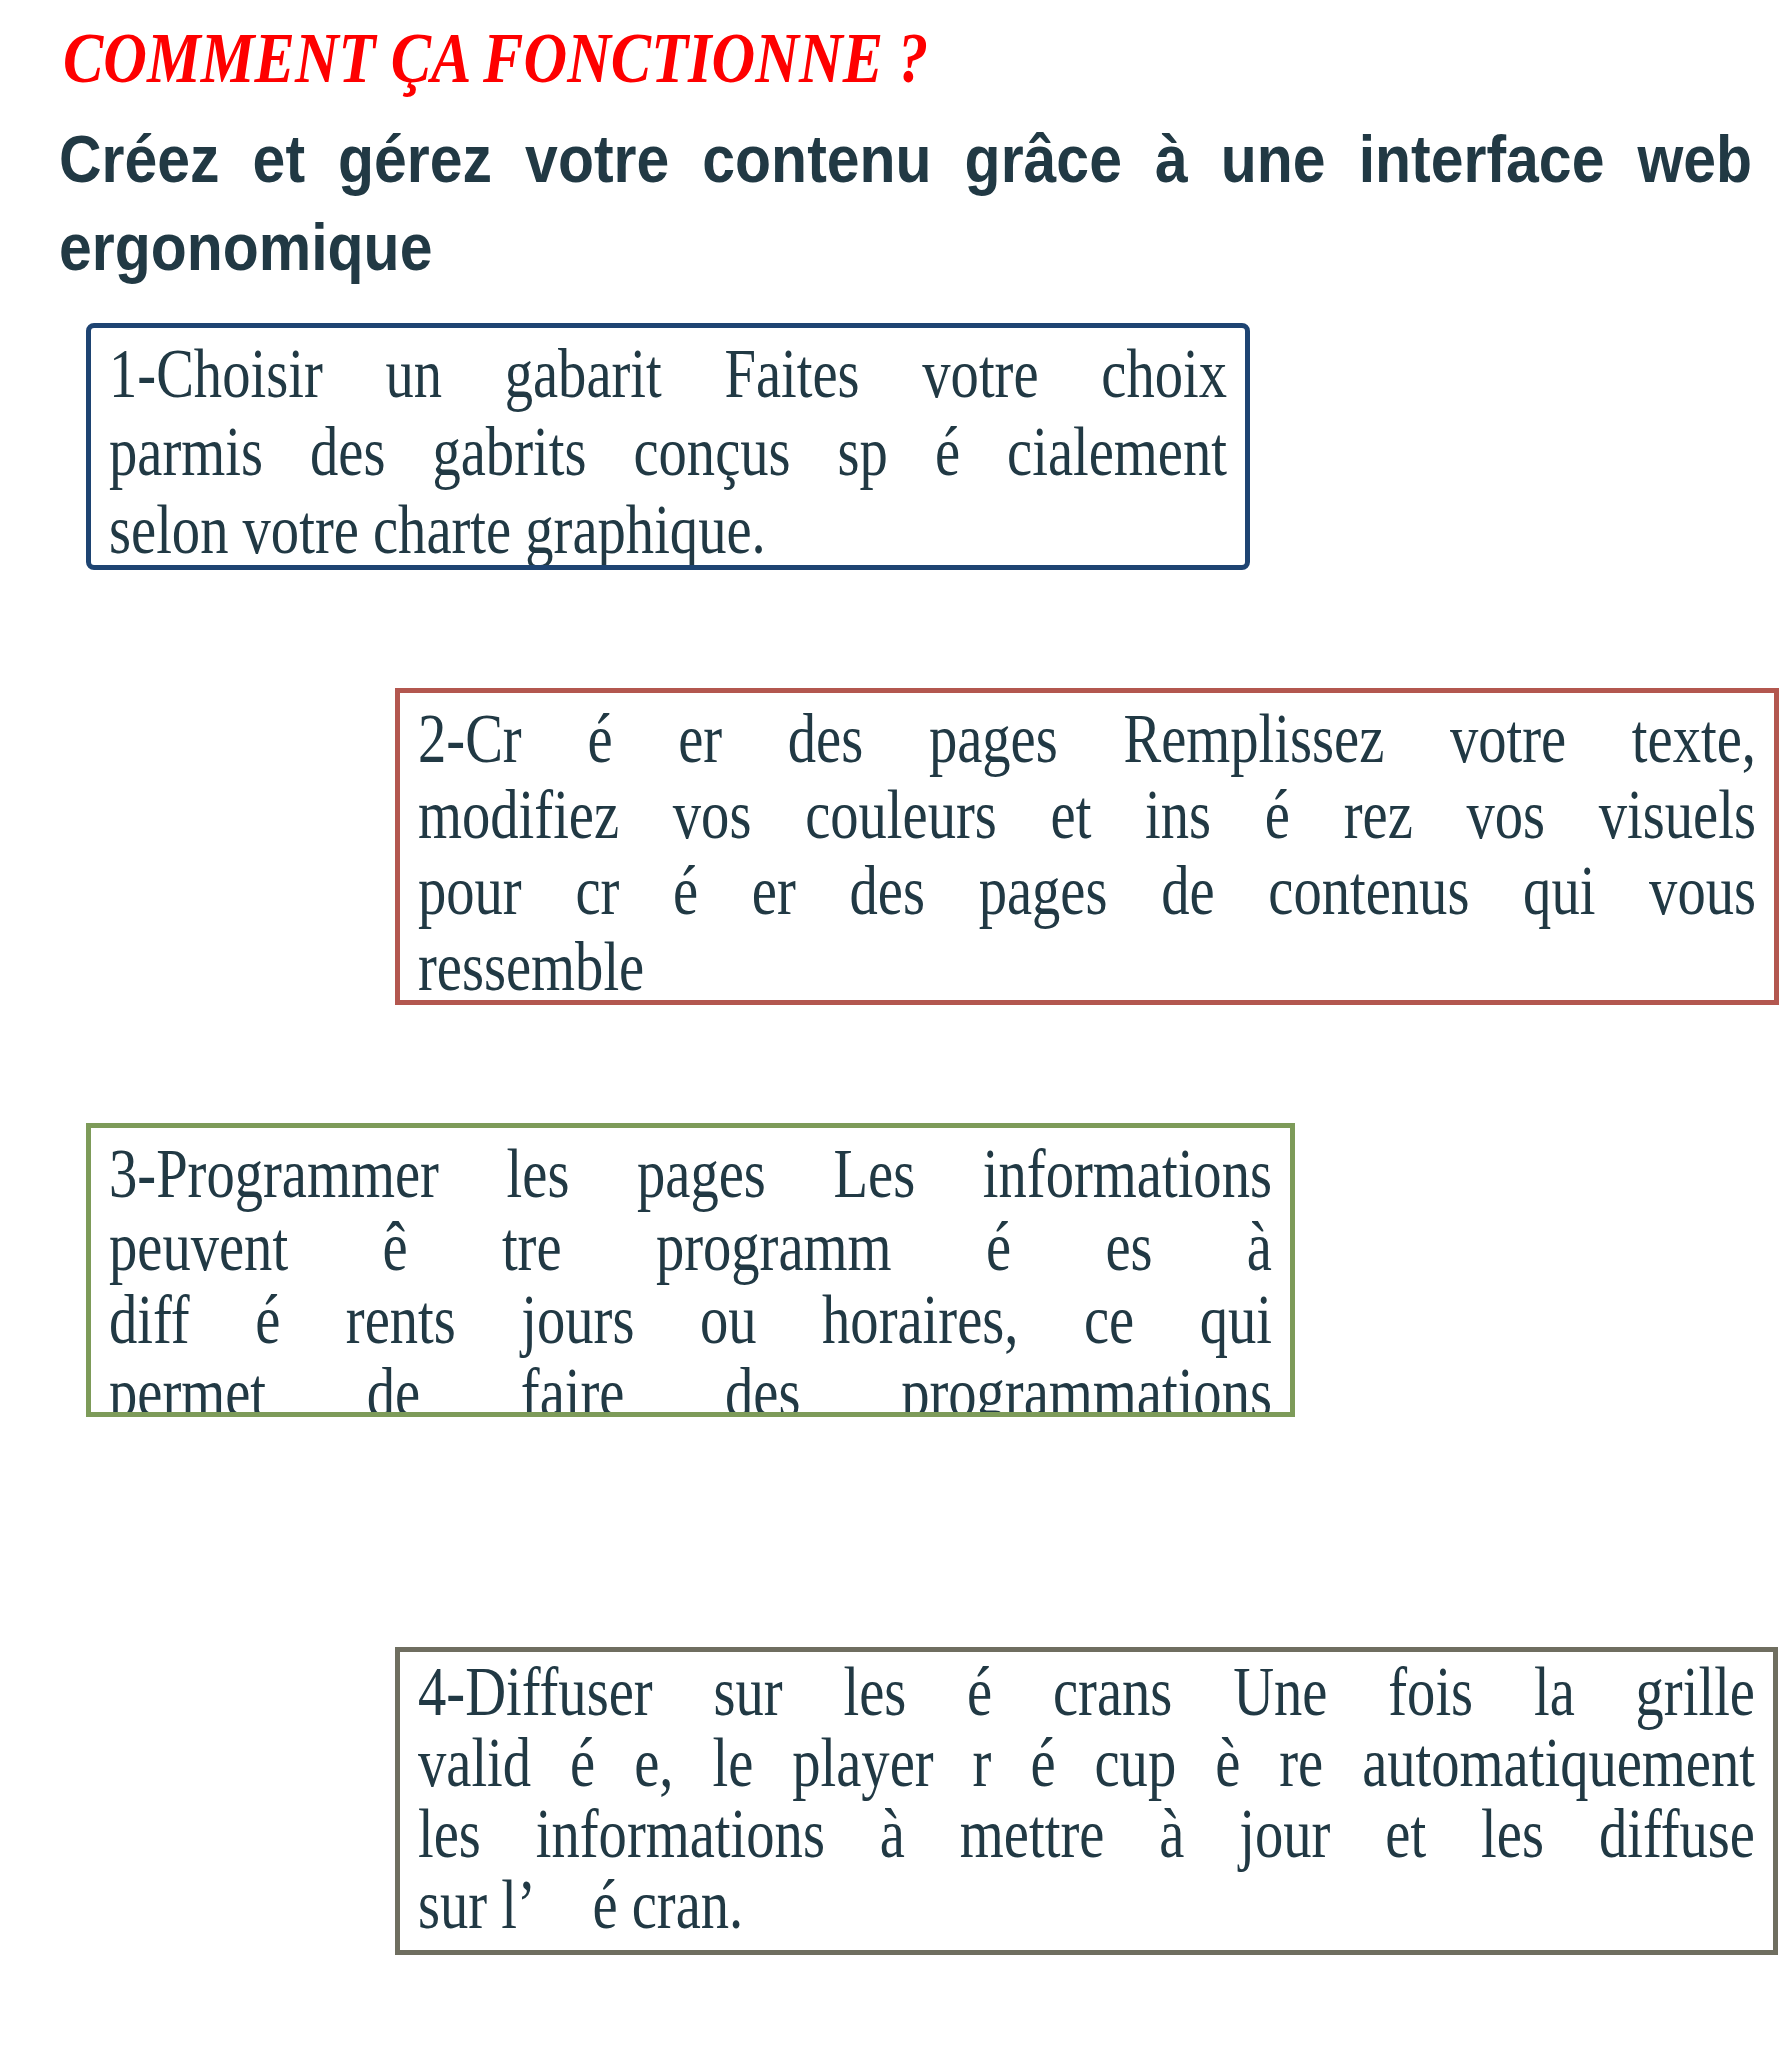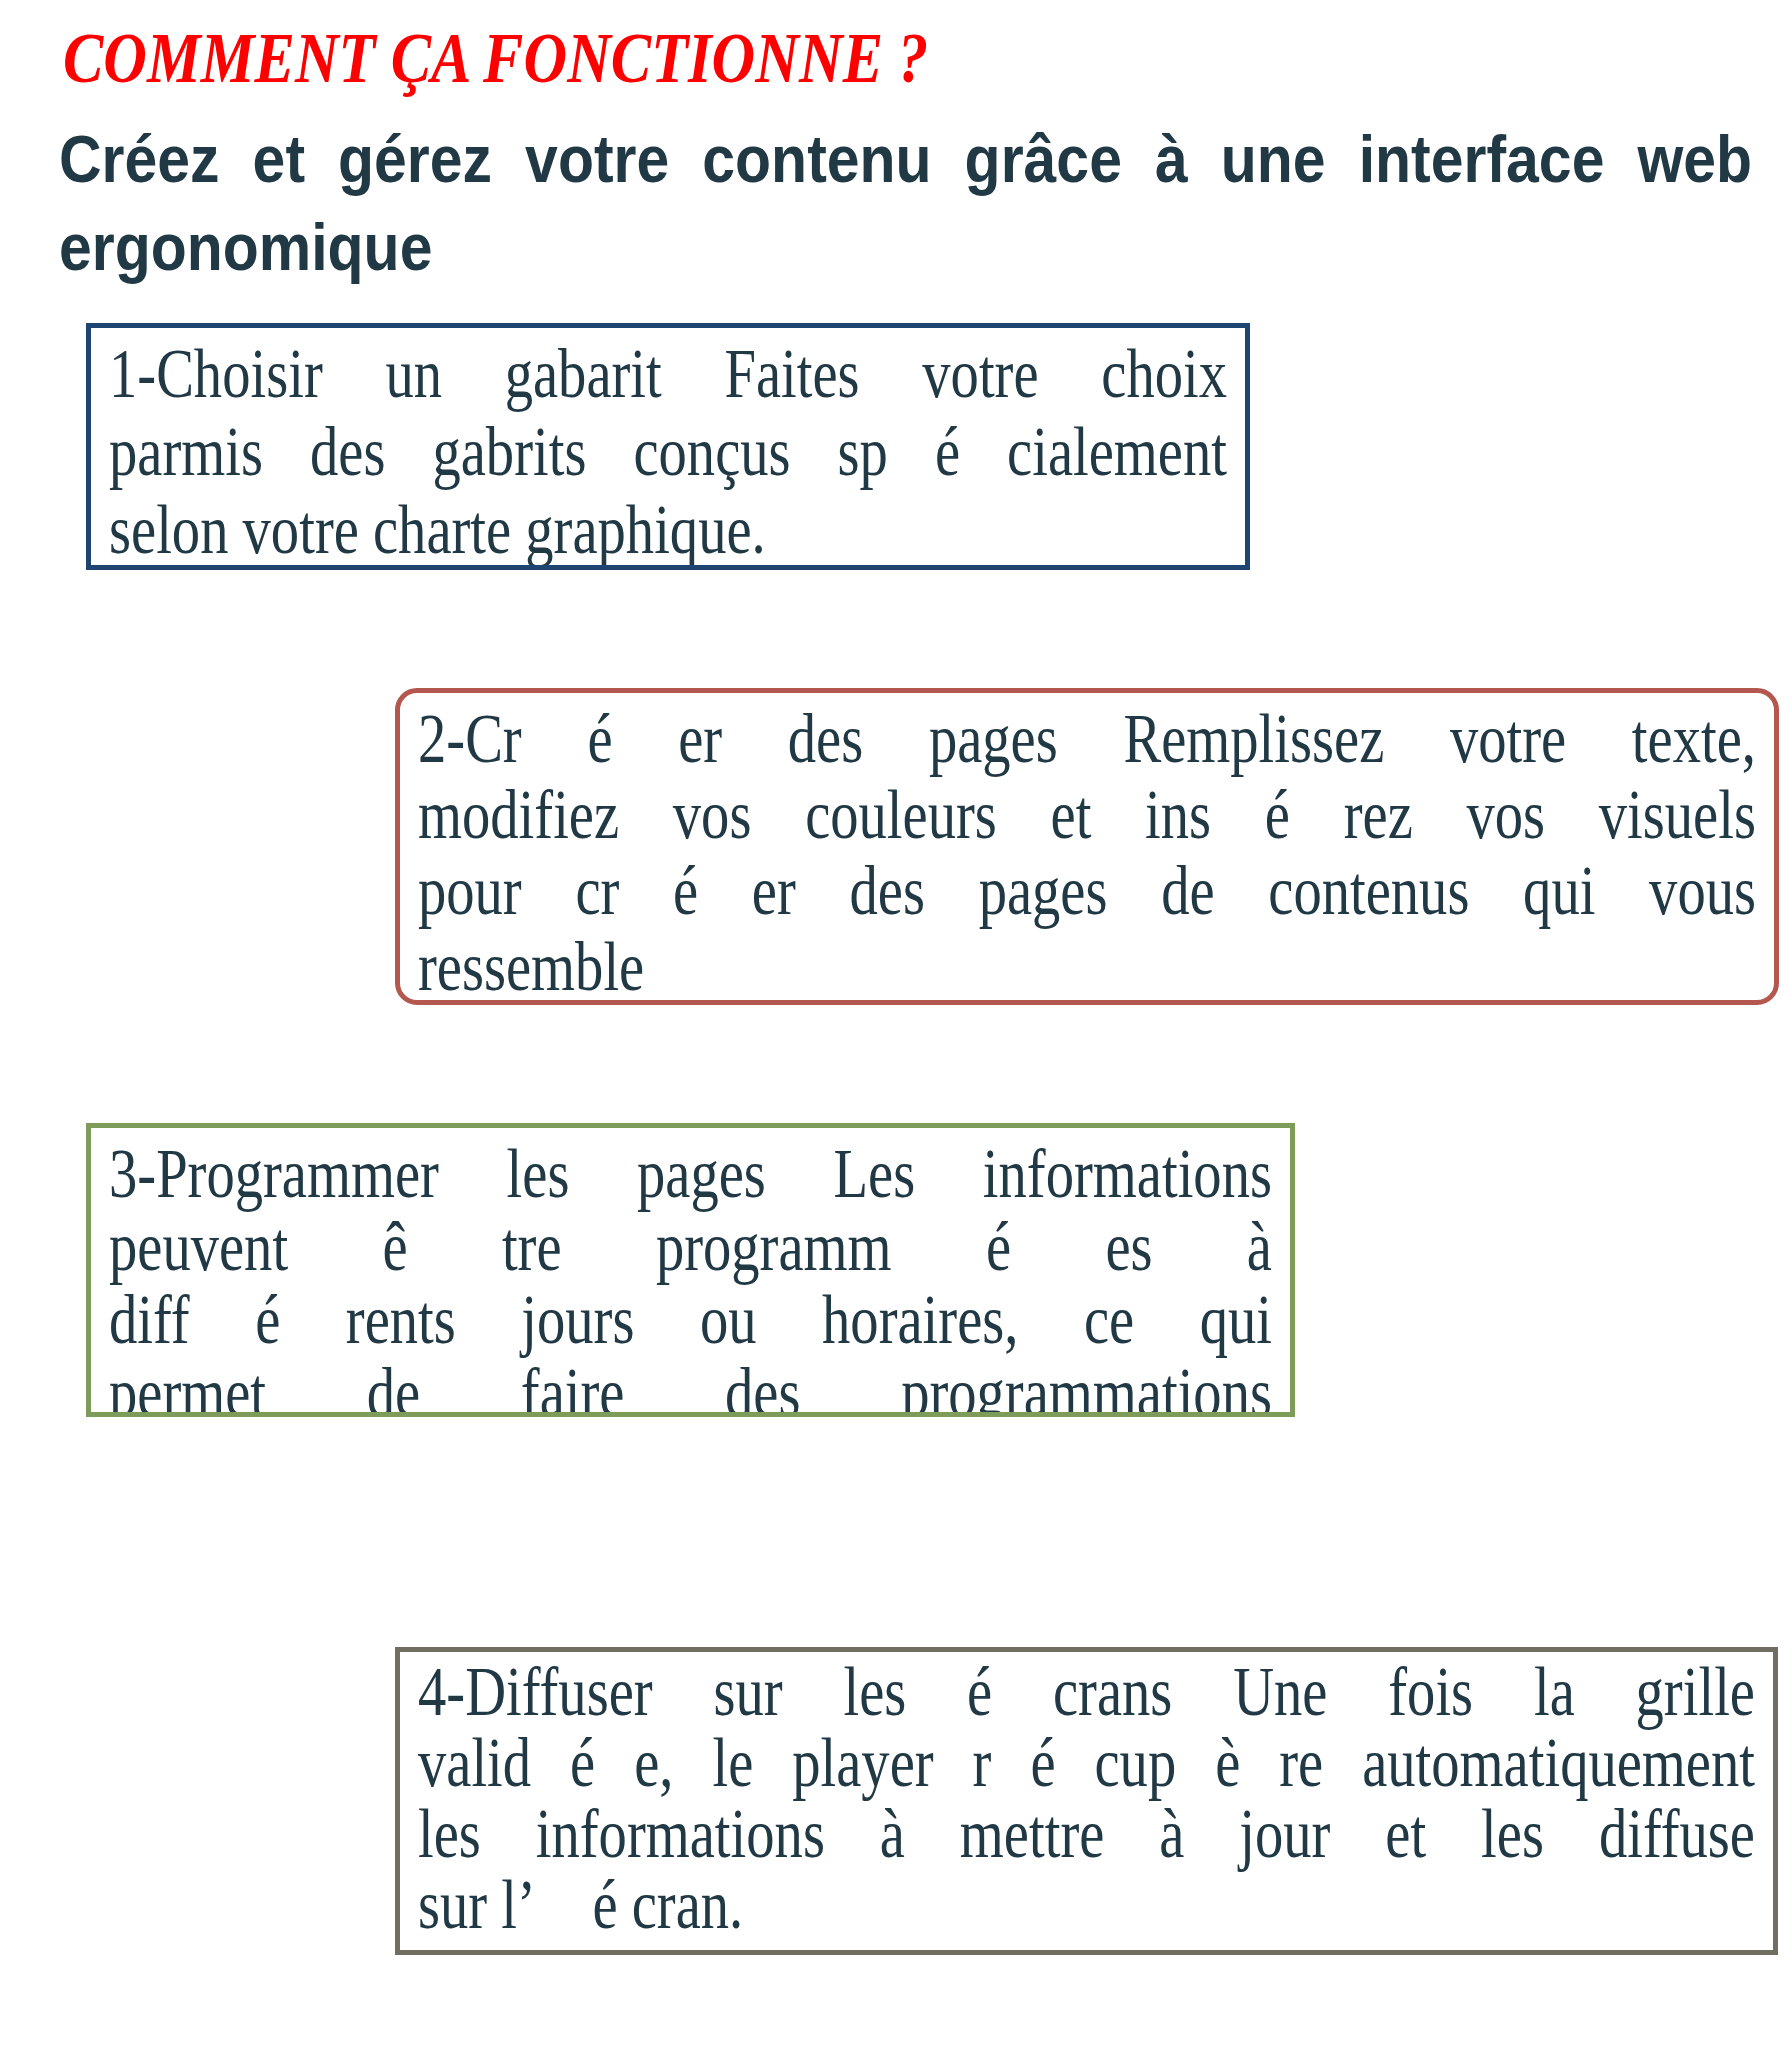--- a/index.html
+++ b/index.html
@@ -80,29 +80,29 @@
 </head>
 <body>
 
 <h1 class="title" style="color: rgb(254, 0, 0);">COMMENT ÇA FONCTIONNE ?</h1>
 
 <div class="subtitle" style="color: rgb(33, 57, 68);">
     <div class="jline">Créez et gérez votre contenu grâce à une interface web</div>
     <div class="jline last">ergonomique</div>
   </div>
 
-<section class="step s1" style="border-color: rgb(30, 68, 114);">
+<section class="step s1" style="border-color: rgb(30, 68, 114); border-radius: 8px;">
   <div class="cond" style="color: rgb(33, 57, 68);">
       <div class="jline">1-Choisir un gabarit Faites votre choix</div>
       <div class="jline">parmis des gabrits conçus sp é cialement</div>
       <div class="jline last">selon votre charte graphique.</div>
     </div>
 </section>
 
-<section class="step s2" style="border-color: rgb(179, 87, 79); border-radius: 22px;">
+<section class="step s2" style="border-color: rgb(179, 87, 79);">
   <div class="cond" style="color: rgb(33, 57, 68);">
       <div class="jline">2-Cr é er des pages Remplissez votre texte,</div>
       <div class="jline">modifiez vos couleurs et ins é rez vos visuels</div>
       <div class="jline">pour cr é er des pages de contenus qui vous</div>
       <div class="jline last">ressemble</div>
     </div>
 </section>
 
 <section class="step s3" style="border-color: rgb(125, 155, 89);">
   <div class="cond" style="color: rgb(33, 57, 68);">

